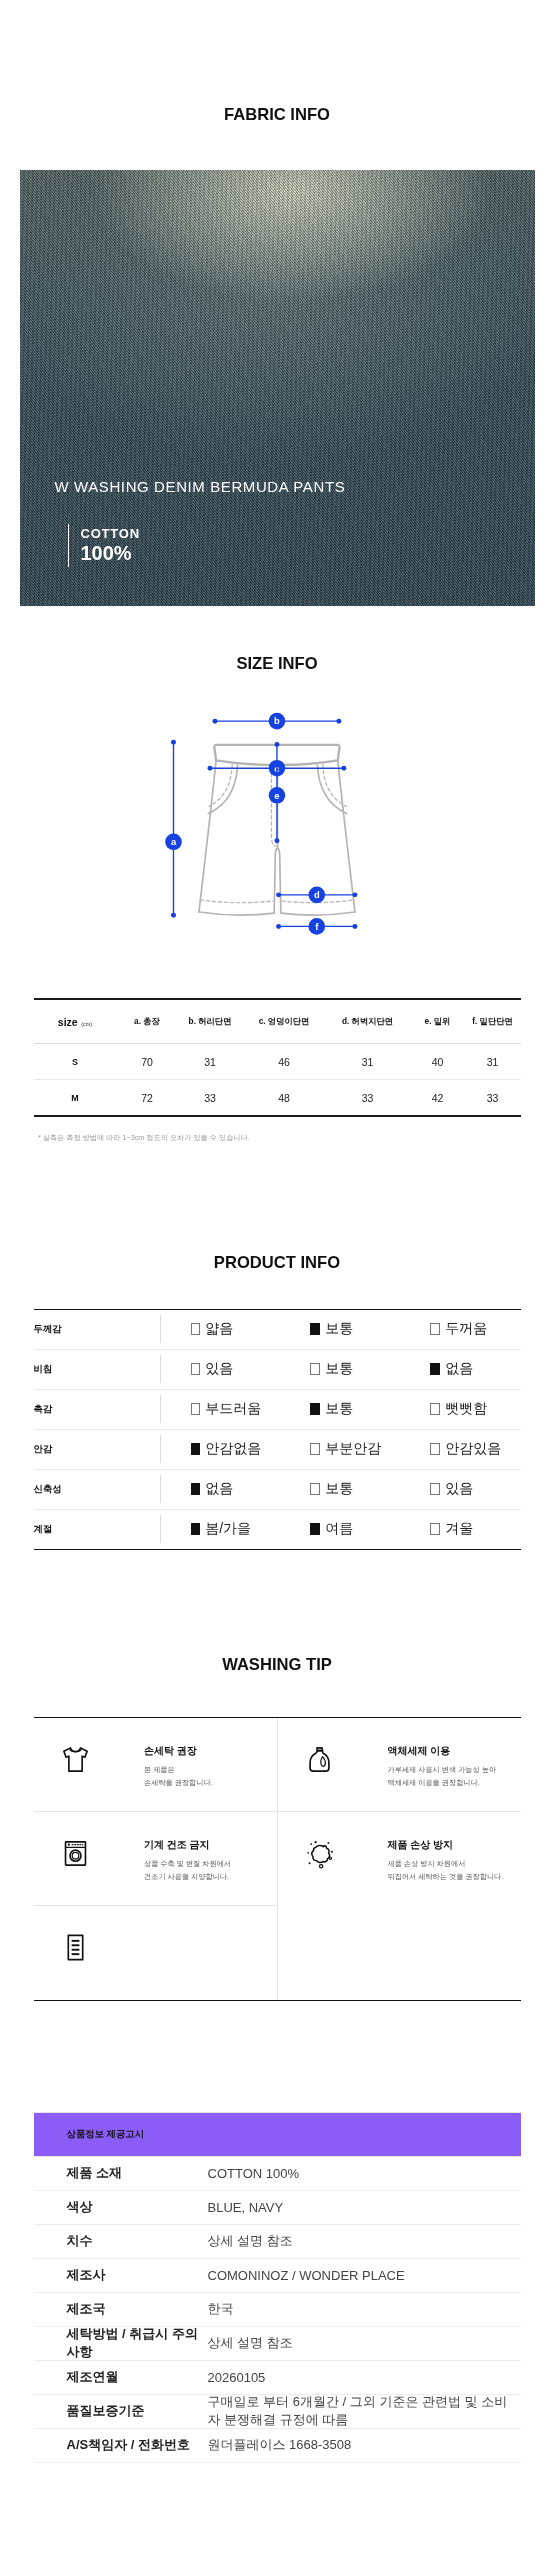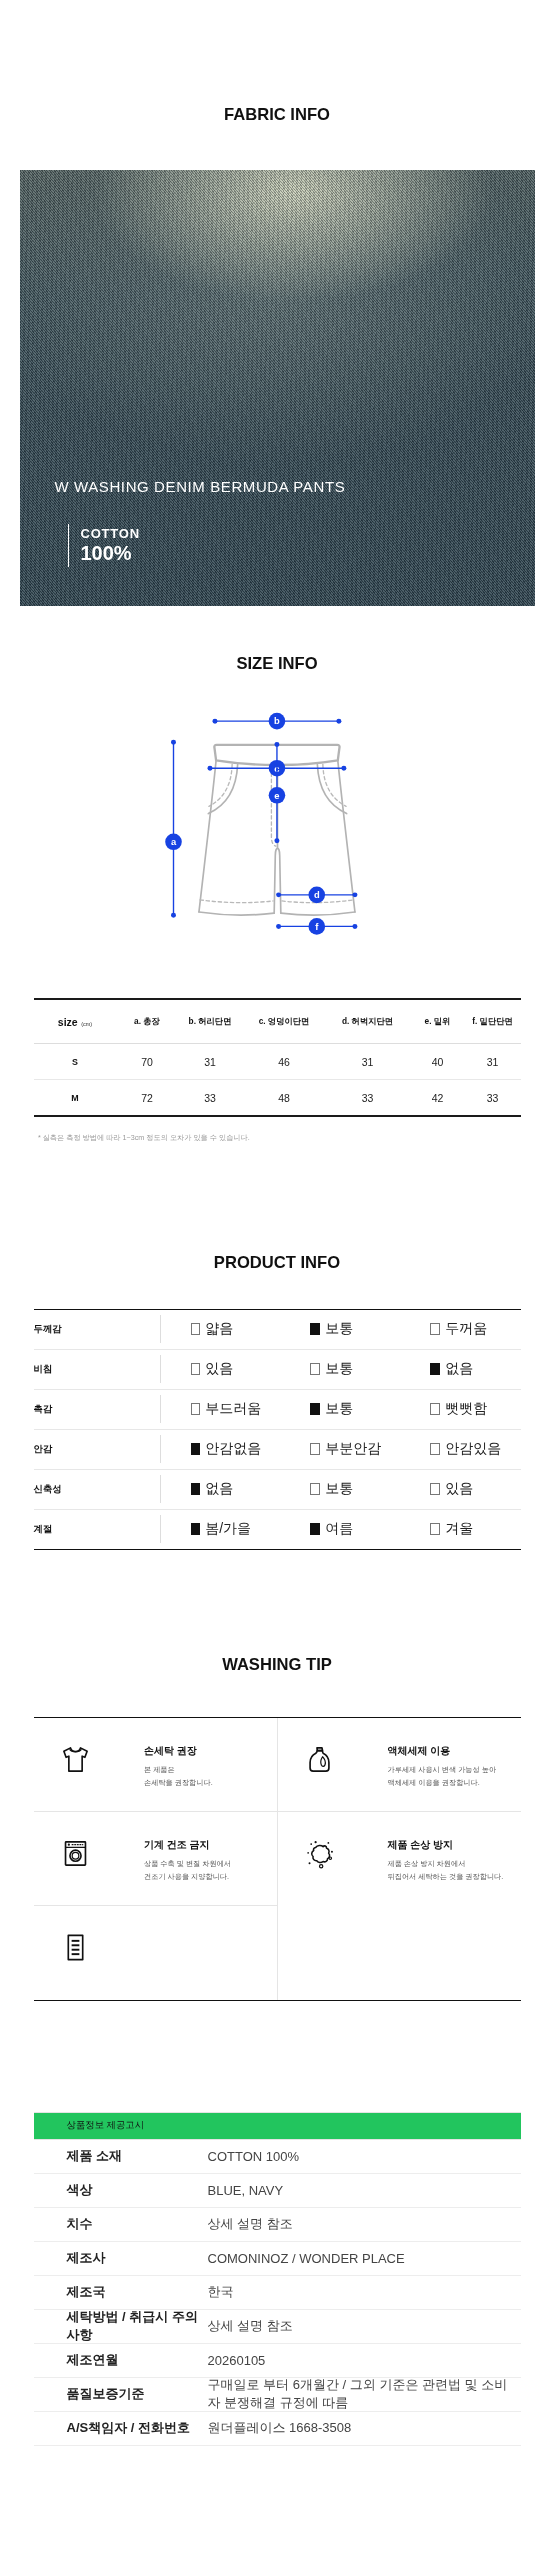--- a/index.html
+++ b/index.html
@@ -84,23 +84,23 @@
   .i3{stroke:#111;stroke-width:3;fill:none;stroke-linejoin:round;}
   .i2{stroke:#111;stroke-width:2.2;fill:none;stroke-linejoin:round;stroke-linecap:round;}
   .if{fill:#111;stroke:none;}
   .i2d{stroke:#111;stroke-width:2.4;fill:none;stroke-dasharray:1.5 3.2;stroke-linecap:round;}
   .i4d{stroke:#111;stroke-width:4;stroke-dasharray:3 3;}
   .i28{stroke:#111;stroke-width:2.8;fill:none;stroke-linejoin:round;}
   .i35{stroke:#111;stroke-width:3.5;}
 
   
   .notice{width:487px;margin:111px auto 0;}
-  .notice-head{height:28px;background:#22c55e;border-top:0.6px solid #e4e4e4;border-bottom:0.6px solid #e4e4e4;
+  .notice-head{height:45px;background:#8b5cf6;border-top:0.6px solid #e4e4e4;border-bottom:0.6px solid #e4e4e4;
                display:flex;align-items:center;padding-left:33px;box-sizing:border-box;
-               font-weight:400;font-size:9.4px;color:#111;}
+               font-weight:700;font-size:9.4px;color:#111;}
   .notice-row{height:33px;display:flex;align-items:center;border-bottom:0.6px solid #ededed;font-size:13px;}
   .n-label{width:174px;padding-left:33px;font-weight:700;color:#222;box-sizing:border-box;flex:none;}
   .n-value{color:#444;flex:1;padding-right:8.9px;}
 </style>
 </head>
 <body>
 
 <h2 class="section-title" id="fabric-title">FABRIC INFO</h2>
 
 <div class="fabric">

